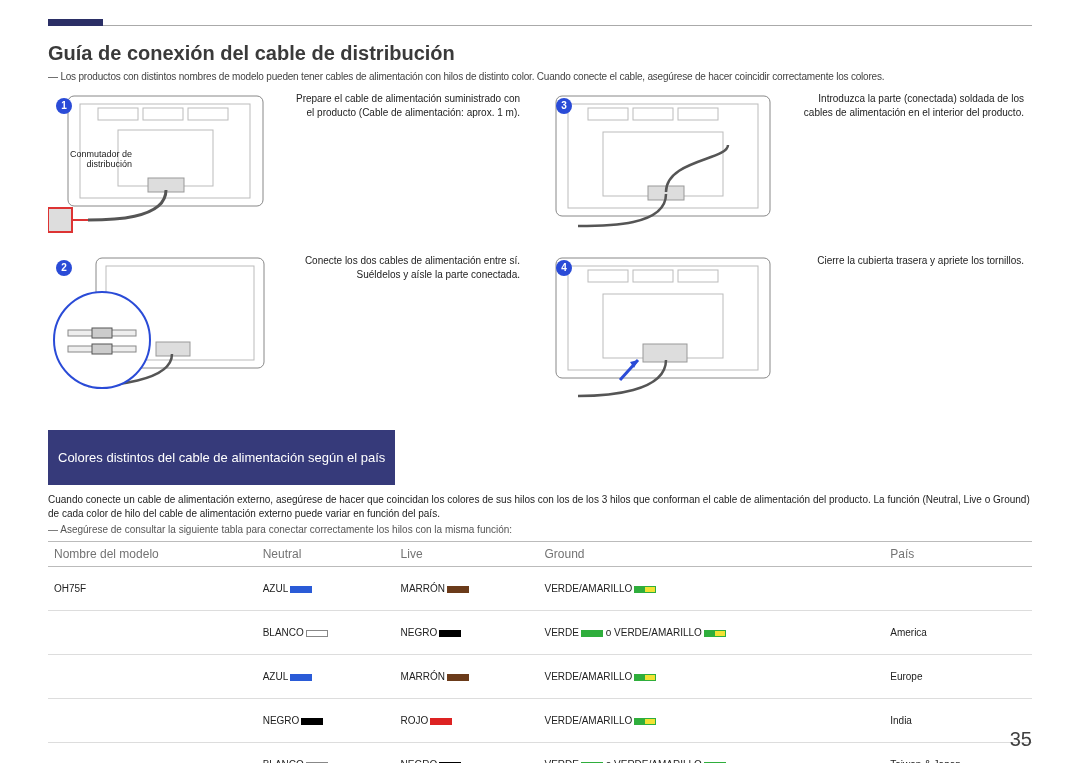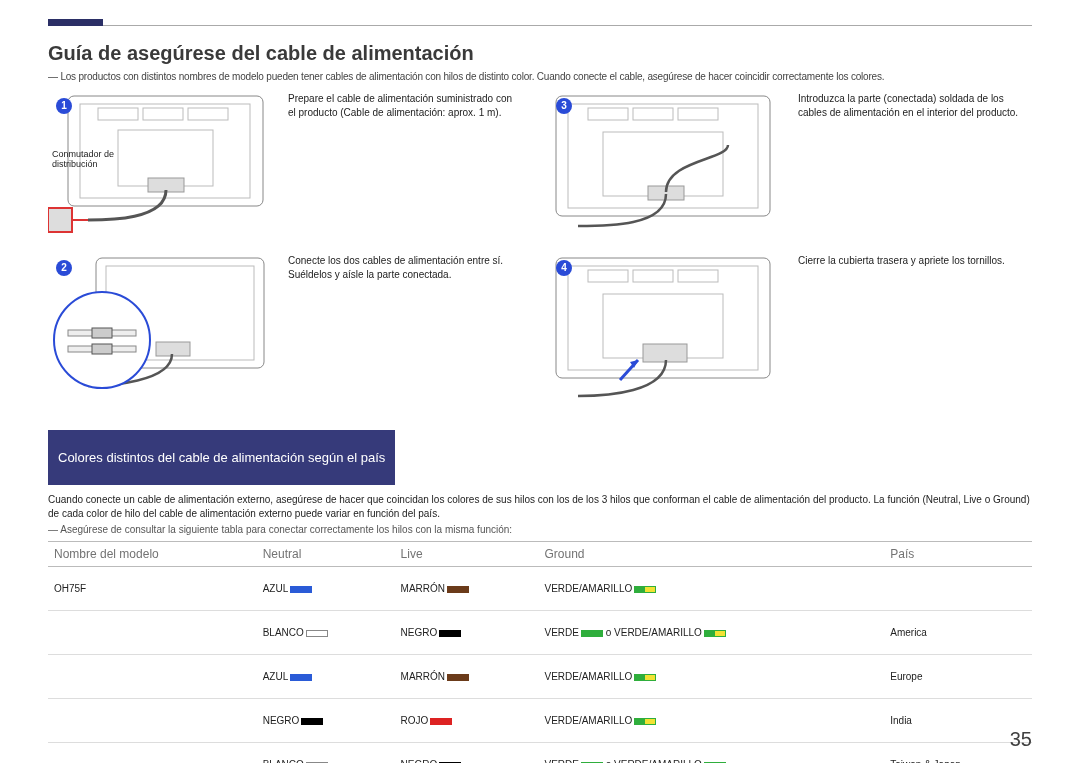--- a/index.html
+++ b/index.html
@@ -66,20 +66,21 @@
   }
   .step-img svg {
     display: block;
   }
   .step-text {
     font-size: 10px;
     color: #222;
     line-height: 1.35;
     padding-top: 2px;
     padding-right: 8px;
+    text-align: right;
   }
   .sub-title {
     background: #363a7a;
     color: #fff;
     font-size: 13px;
     font-weight: 500;
     padding: 20px 10px;
     margin-top: 18px;
     display: inline-block;
   }
@@ -134,29 +135,30 @@
     font-size: 20px;
     color: #404040;
   }
   .conmut-label {
     position:absolute;
     left:4px; top:60px;
     font-size:9px;
     color:#222;
     line-height:1.1;
     width:80px;
+    text-align:right;
   }
 </style>
 </head>
 <body>
 
 <div class="page">
   <div class="top-rule"></div>
 
-  <h1 class="section-title">Guía de asegúrese del cable de alimentación</h1>
+  <h1 class="section-title">Guía de conexión del cable de distribución</h1>
   <p class="lead">― Los productos con distintos nombres de modelo pueden tener cables de alimentación con hilos de distinto color. Cuando conecte el cable, asegúrese de hacer coincidir correctamente los colores.</p>
 
   <div class="steps">
 
     <div class="step-img">
       <div class="step-num">1</div>
       <svg width="220" height="150" viewBox="0 0 220 150">
         <rect x="20" y="6" width="195" height="110" rx="6" fill="none" stroke="#888"></rect>
         <rect x="32" y="14" width="170" height="94" fill="none" stroke="#bbb"></rect>
 

